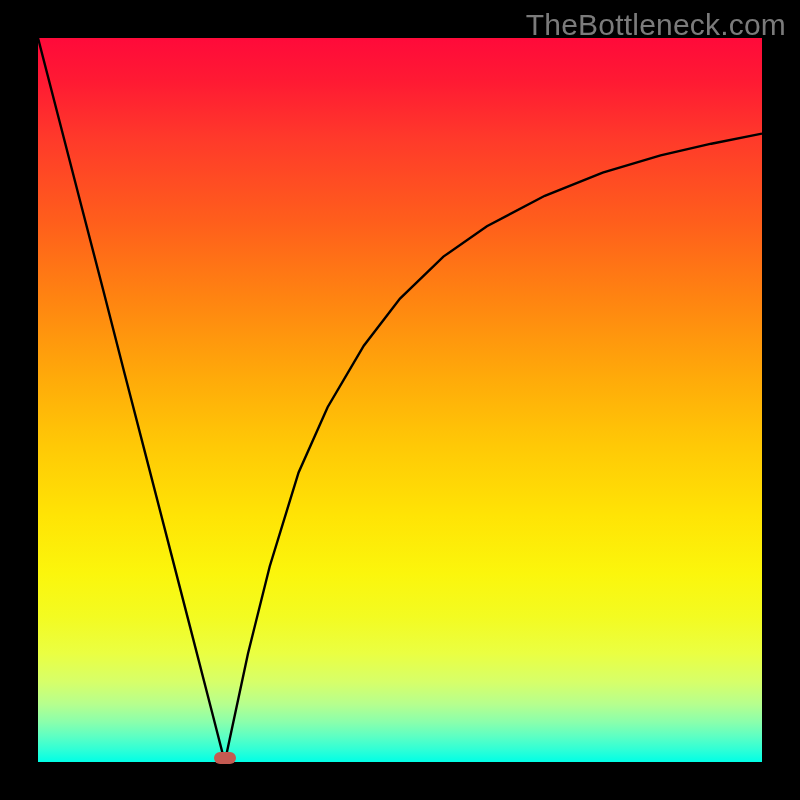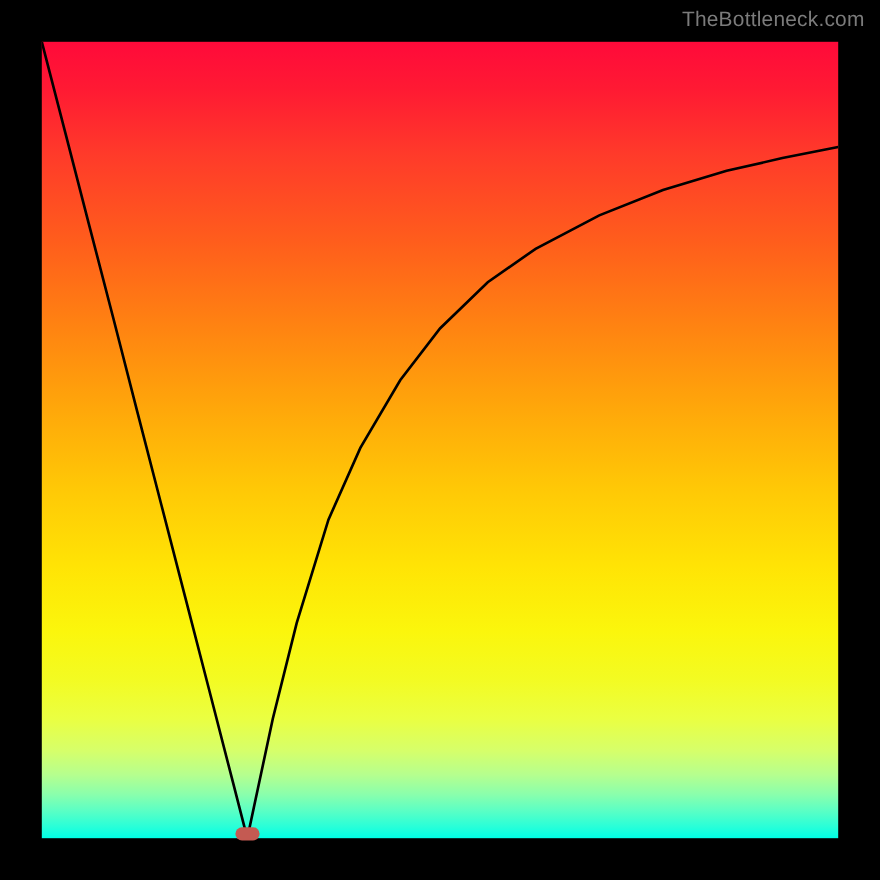--- a/index.html
+++ b/index.html
@@ -57,21 +57,21 @@
     height: 12px;
     border-radius: 6px;
     background: #c45a52;
     transform: translate(-50%, -50%);
   }
   .watermark {
     position: absolute;
     top: 8px;
     right: 14px;
     color: #7b7b7b;
-    font-size: 19px;
+    font-size: 30px;
     letter-spacing: 0.2px;
     user-select: none;
   }
 </style>
 </head>
 <body>
 
 <div class="frame">
   <div class="watermark">TheBottleneck.com</div>
 

